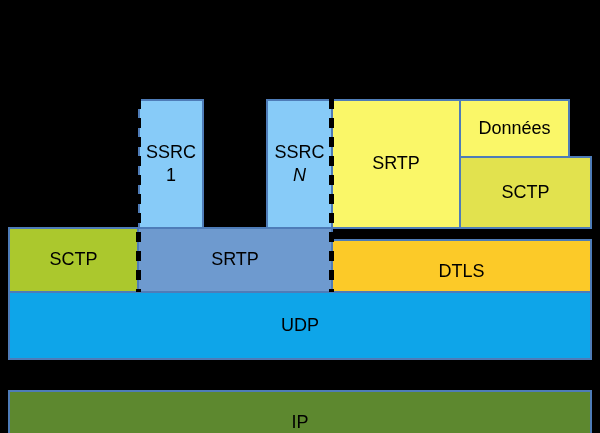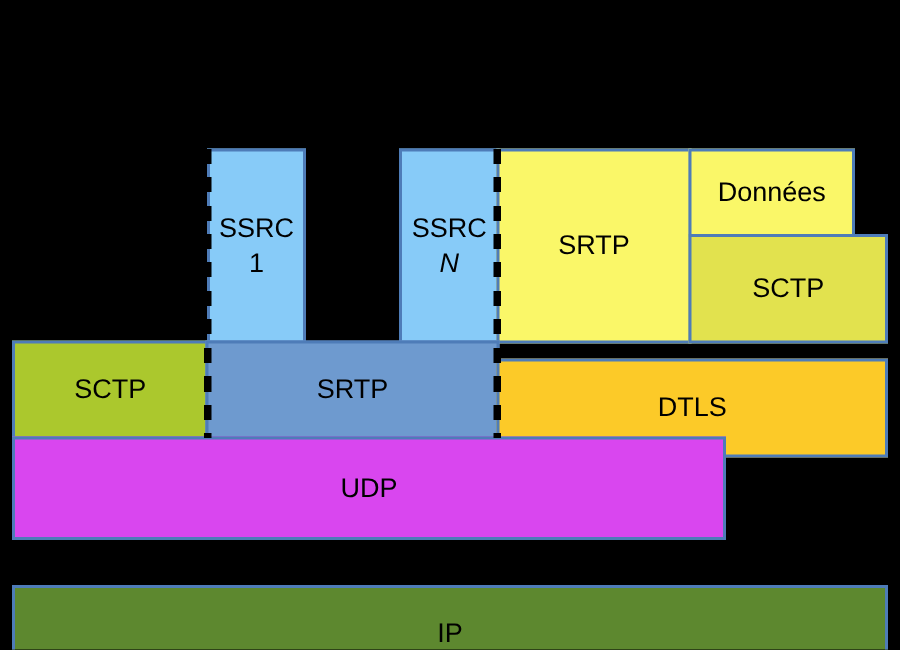--- a/index.html
+++ b/index.html
@@ -75,21 +75,21 @@
   </div>
 
   <div class="box" style="left: 137px; top: 227px; width: 196px; height: 66px; background-color: rgb(110, 154, 207);">
     <span>SRTP</span>
   </div>
 
   <div class="box" style="left: 331px; top: 239px; width: 261px; height: 66px; background-color: rgb(252, 202, 40);">
     <span>DTLS</span>
   </div>
 
-  <div class="box" style="left: 8px; top: 291px; width: 476px; height: 69px; background-color: #d946ef;">
+  <div class="box" style="left: 8px; top: 291px; width: 584px; height: 69px; background-color: #0ea5e9;">
     <span>UDP</span>
   </div>
 
   <div class="box" style="left: 8px; top: 358px; width: 584px; height: 66px; background-color: rgb(93, 136, 47); margin-top: 32px;">
     <span>IP</span>
   </div>
 
   <div class="dash" style="left:136px; top:99px; height:193px;"></div>
   <div class="dash" style="left:329px; top:99px; height:193px;"></div>
 

